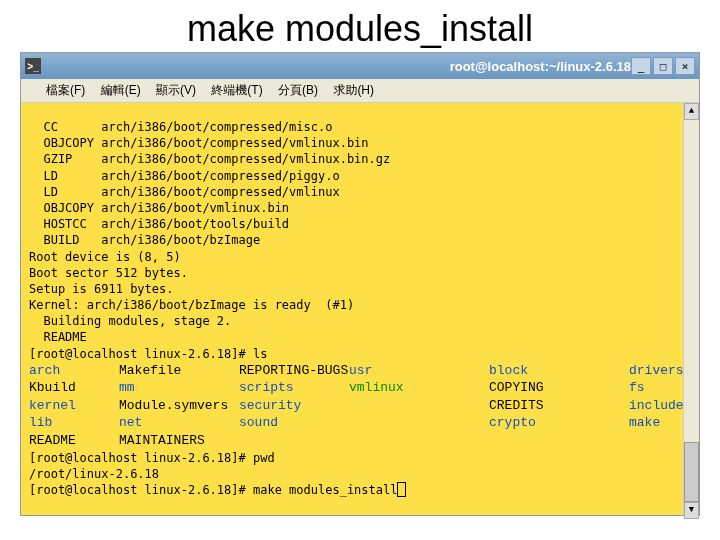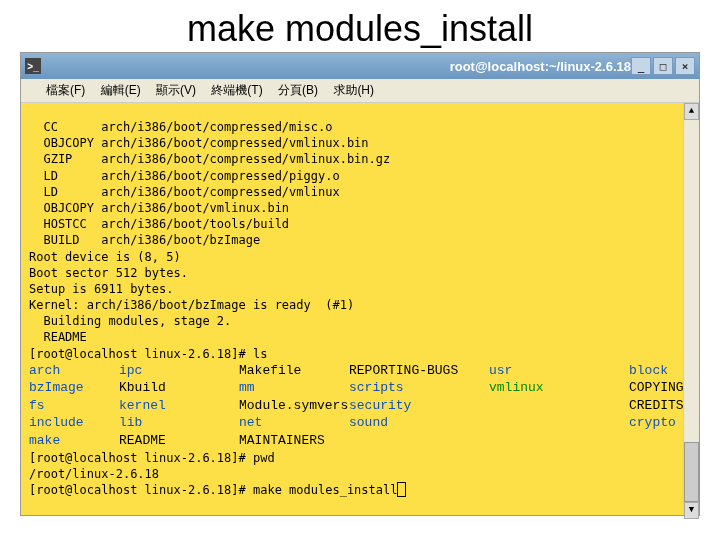--- a/index.html
+++ b/index.html
@@ -59,26 +59,25 @@
 </pre>
     <pre>Root device is (8, 5)</pre>
     <pre>Boot sector 512 bytes.</pre>
     <pre>Setup is 6911 bytes.</pre>
     <pre>Kernel: arch/i386/boot/bzImage is ready  (#1)</pre>
     <pre>  Building modules, stage 2.</pre>
     <pre>  README</pre>
     <pre><span>[root@localhost linux-2.6.18]# </span><span>ls</span></pre>
     <div class="ls-grid" id="lsgrid">
         <span class="dir">arch</span>
-        <span class="dir">ipc</span>
         <span>Makefile</span>
         <span>REPORTING-BUGS</span>
         <span class="dir">usr</span>
         <span class="dir">block</span>
-        <span class="dir">bzImage</span>
+        <span class="dir">drivers</span>
         <span>Kbuild</span>
         <span class="dir">mm</span>
         <span class="dir">scripts</span>
         <span class="exe">vmlinux</span>
         <span>COPYING</span>
         <span class="dir">fs</span>
         <span class="dir">kernel</span>
         <span>Module.symvers</span>
         <span class="dir">security</span>
         <span></span>

